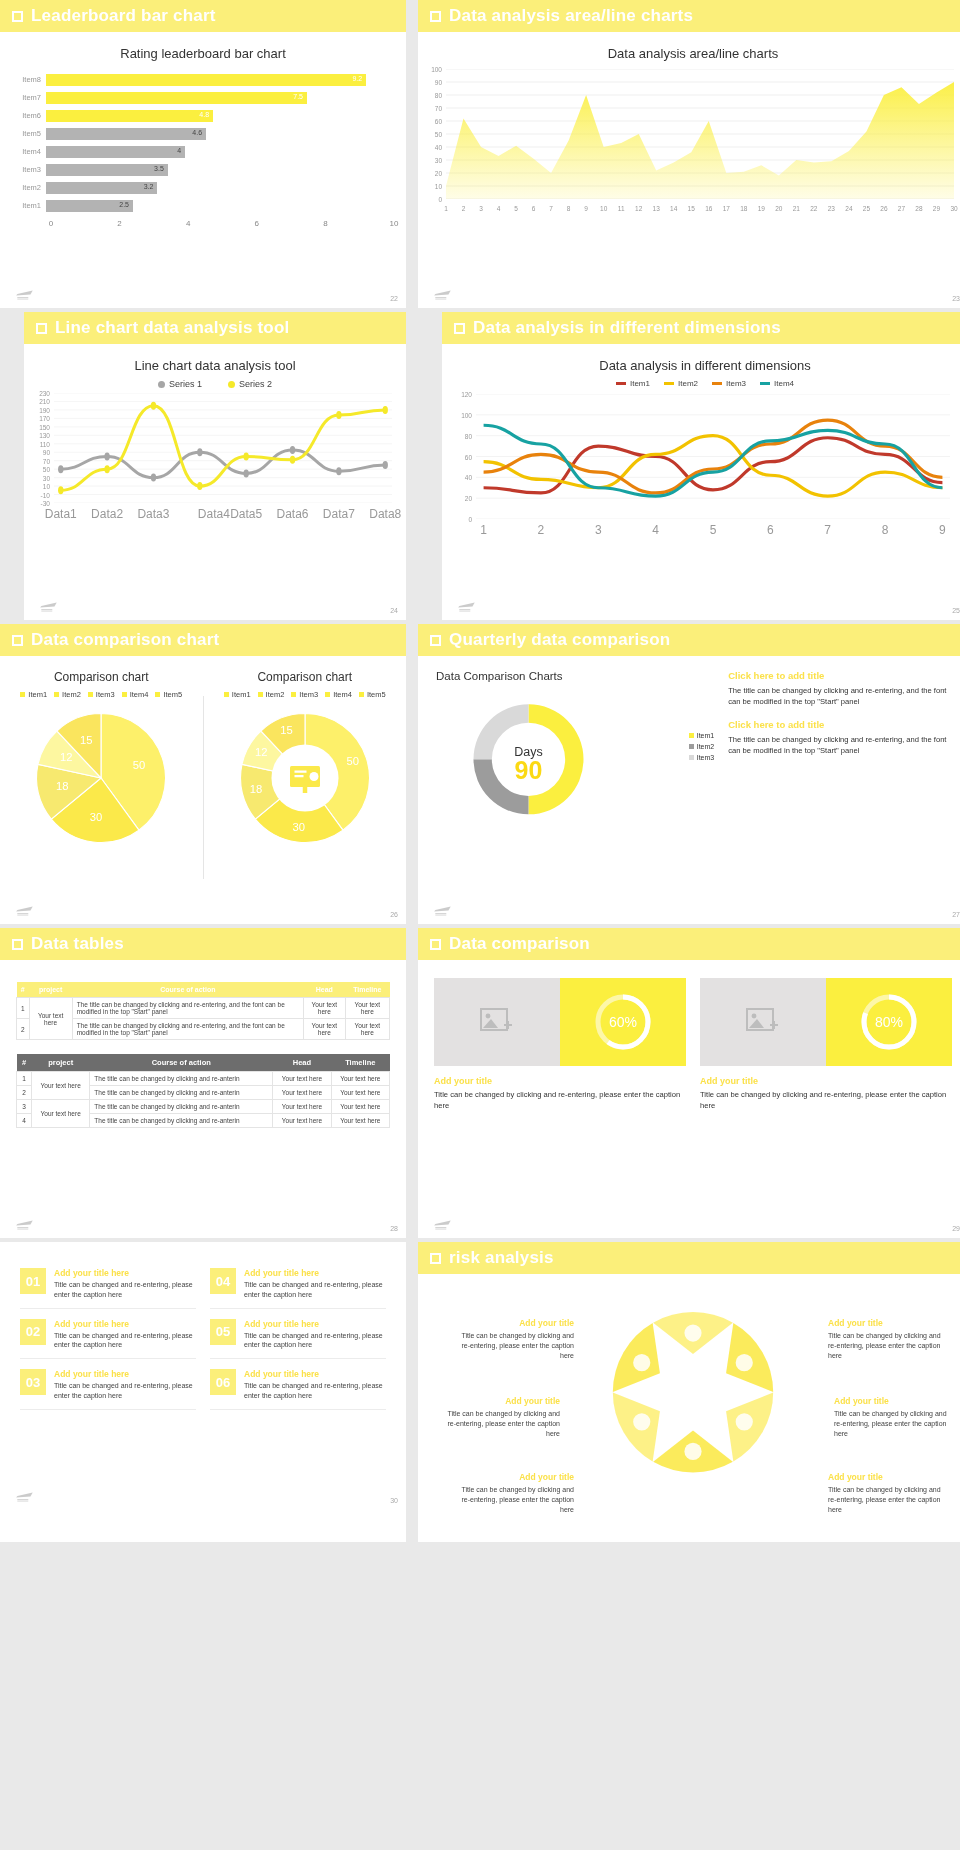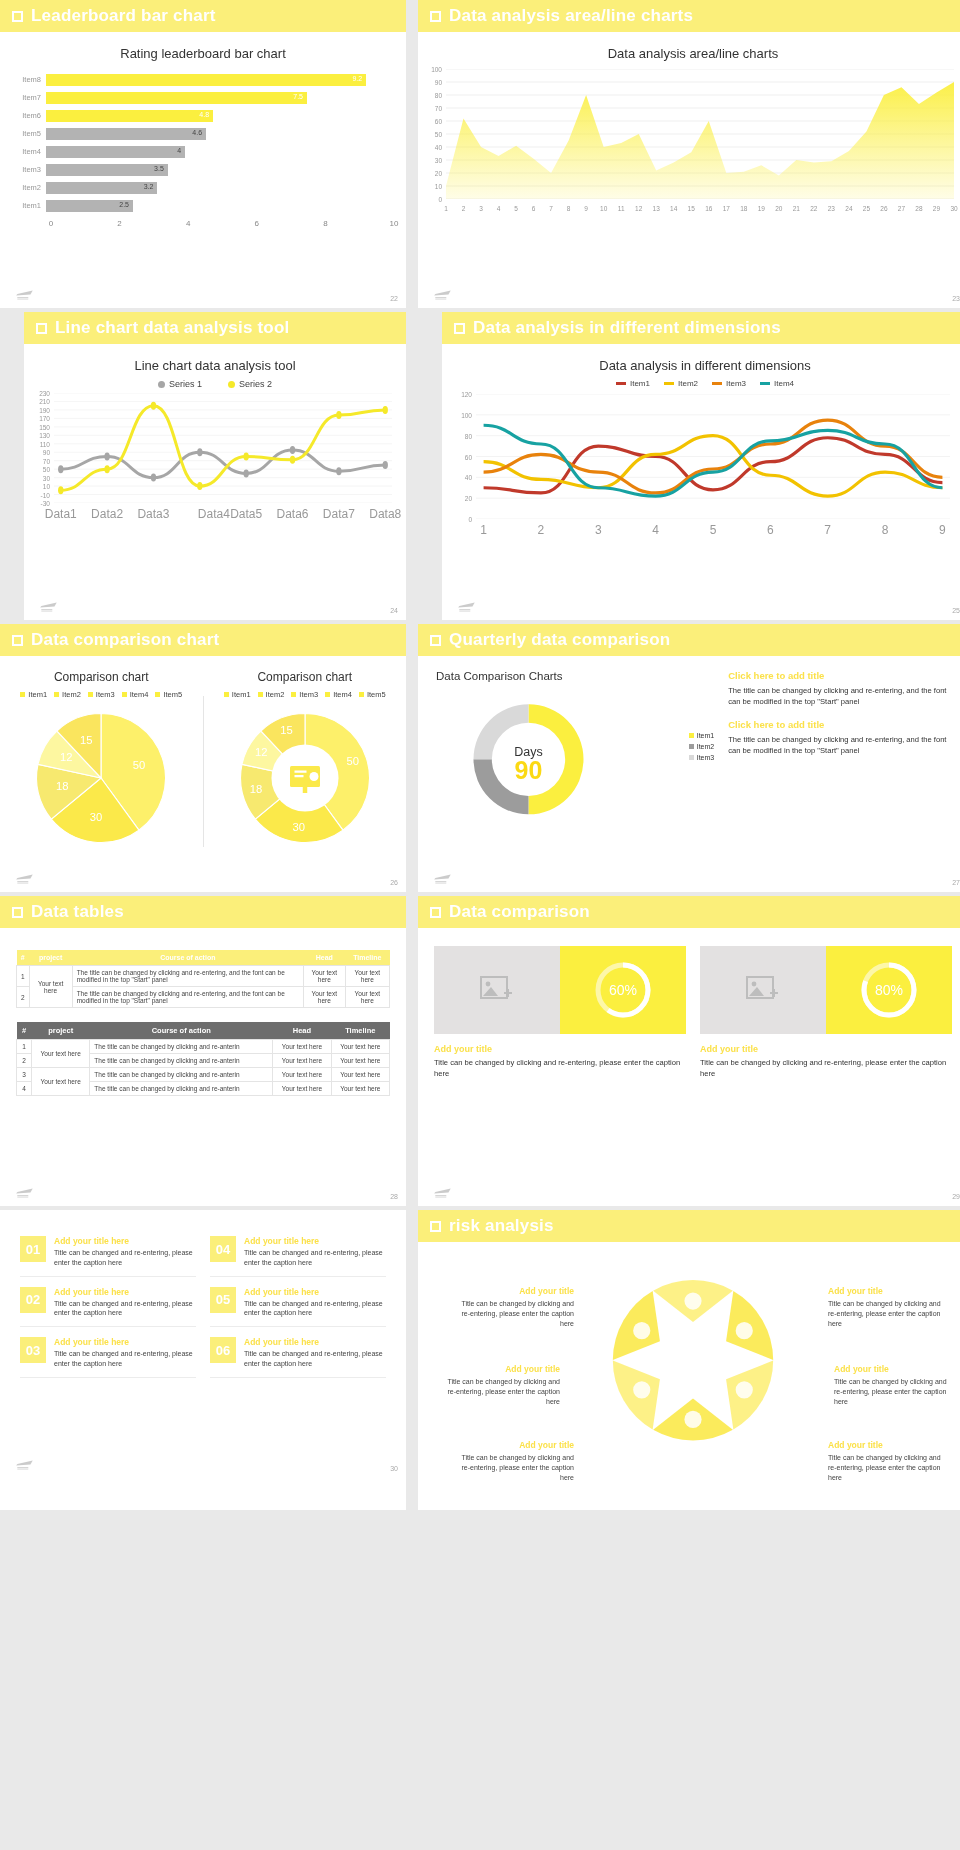--- a/index.html
+++ b/index.html
@@ -4,21 +4,21 @@
 <style>
   * { box-sizing: border-box; margin:0; padding:0; }
   body {
     width:960px; height:1850px;
     background:#e9e9e9;
     font-family:"Liberation Sans", sans-serif;
     overflow:hidden;
   }
   .grid { display:grid; grid-template-columns:406px 550px; gap:4px 12px; }
   .slide { background:#fff; position:relative; overflow:hidden; }
-  .r1 { height:308px; } .r2 { height:308px;margin-left:24px; } .r3 { height:268px; }
+  .r1 { height:308px; } .r2 { height:308px;margin-left:24px; } .r3 { height:300px; }
   .r4 { height:310px; } .r5 { height:300px; }
 
   .banner {
     background:#fbef7a; height:32px; display:flex; align-items:center;
     padding-left:12px; gap:8px;
   }
   .banner .sq {
     width:11px; height:11px; border:2px solid #fff; display:inline-block;
   }
   .banner h2 {

